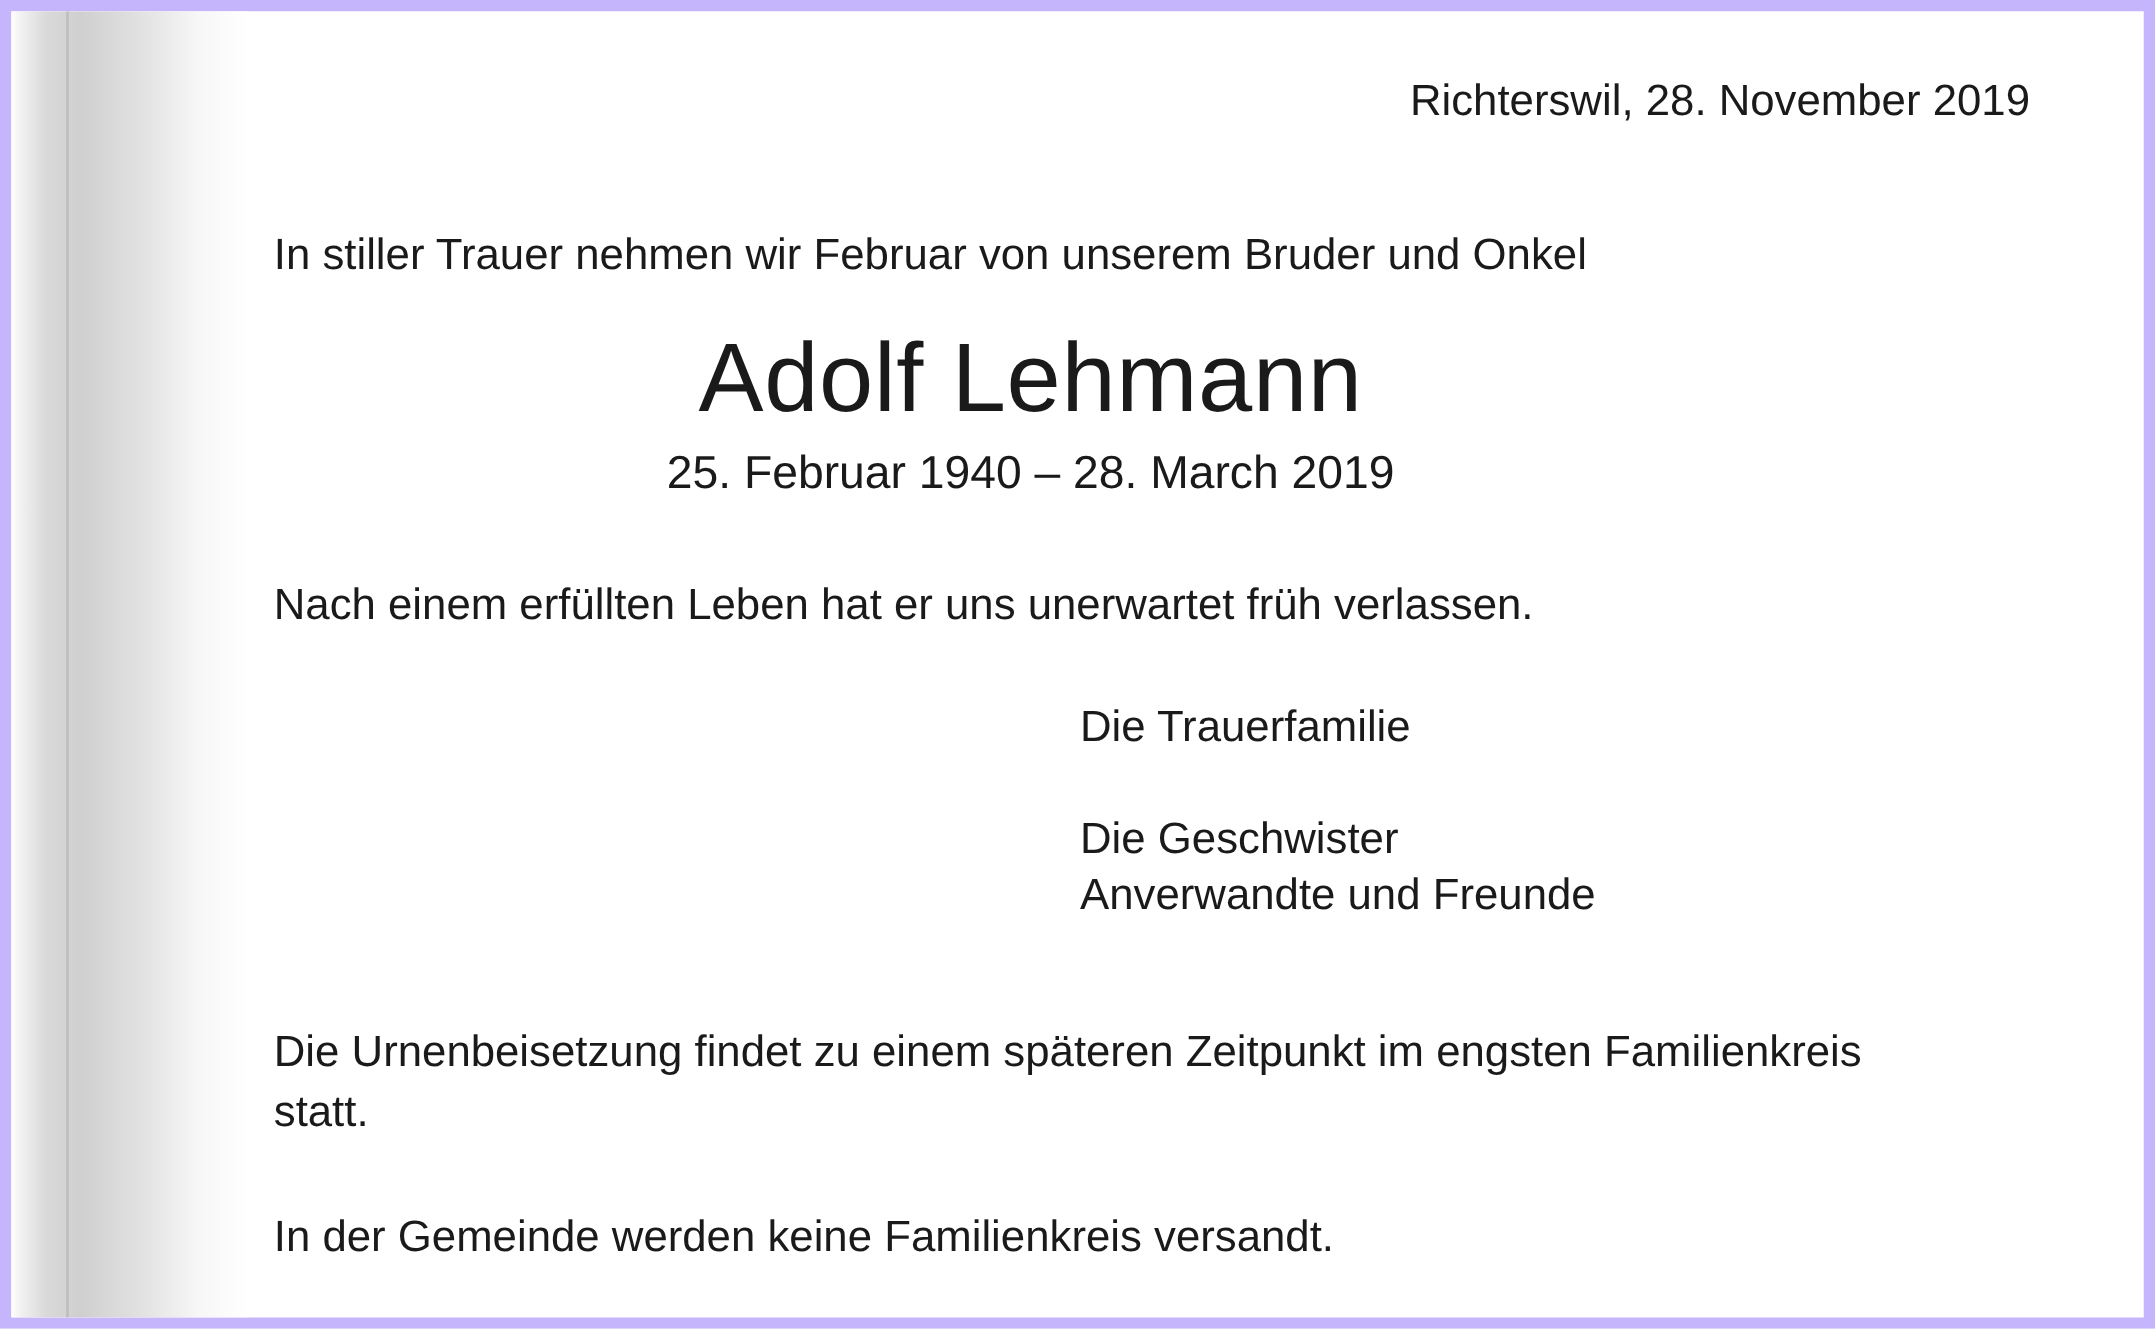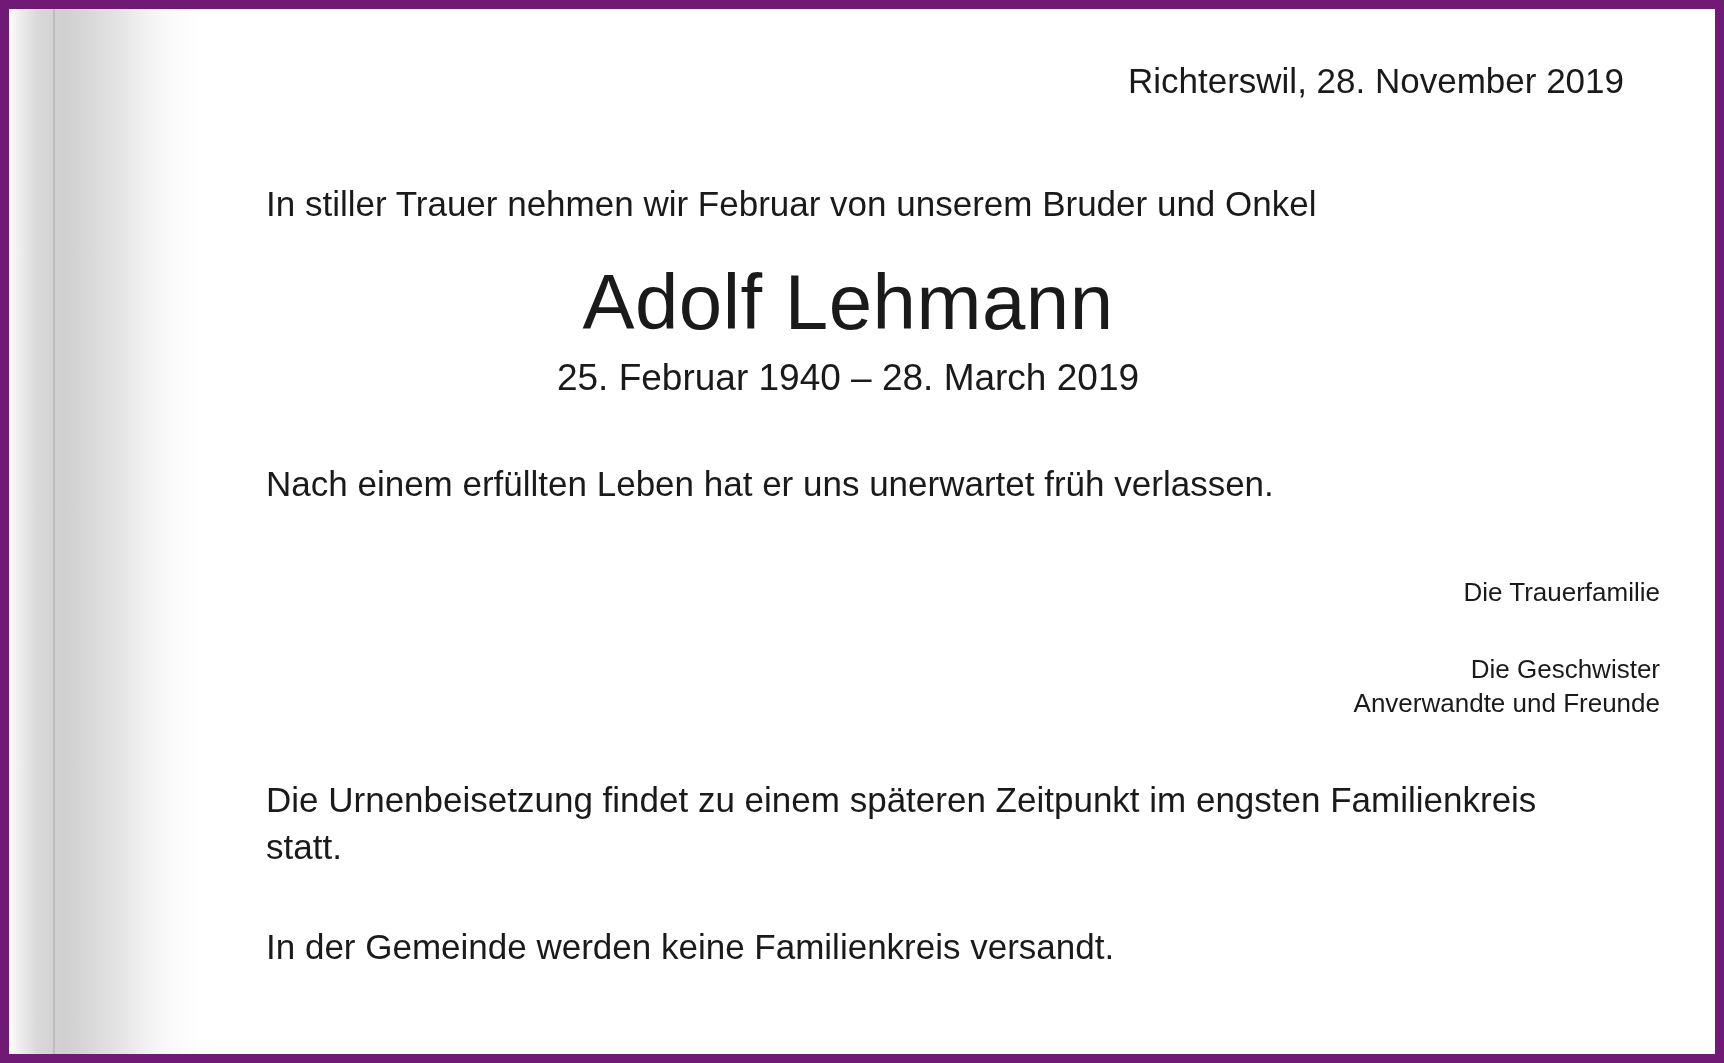--- a/index.html
+++ b/index.html
@@ -13,23 +13,22 @@
     font-family: "Liberation Sans", sans-serif;
     color: #1a1a1a;
   }
 
   .notice-frame {
     position: relative;
     box-sizing: border-box;
     width: 1724px;
     height: 1063px;
     background: #ffffff;
-    border: 9px solid #701a75;
+    border: 9px solid #c4b5fd;
     overflow: hidden;
-    padding-left: 47px;
   }
 
   
   .page-fold {
     position: absolute;
     top: 0;
     left: 0;
     width: 190px;
     height: 100%;
     background: linear-gradient(to right,
@@ -93,32 +92,31 @@
     white-space: nowrap;
   }
 
   .sentence {
     font-size: 35px;
     margin-top: 60px;
     line-height: 1.3;
   }
 
   .signature-block {
-    margin-top: 70px;
+    margin-top: 54px;
     padding-left: 645px;
-    font-size: 26px;
+    font-size: 35px;
     line-height: 1.28;
-    text-align: right;
   }
   .sig-main { margin-bottom: 44px; }
   .sig-line { display: block; }
 
   .closing {
     font-size: 35px;
-    margin-top: 56px;
+    margin-top: 80px;
     line-height: 1.36;
     max-width: 1290px;
   }
   .closing.second {
     margin-top: 52px;
   }
 </style>
 </head>
 <body>
 

